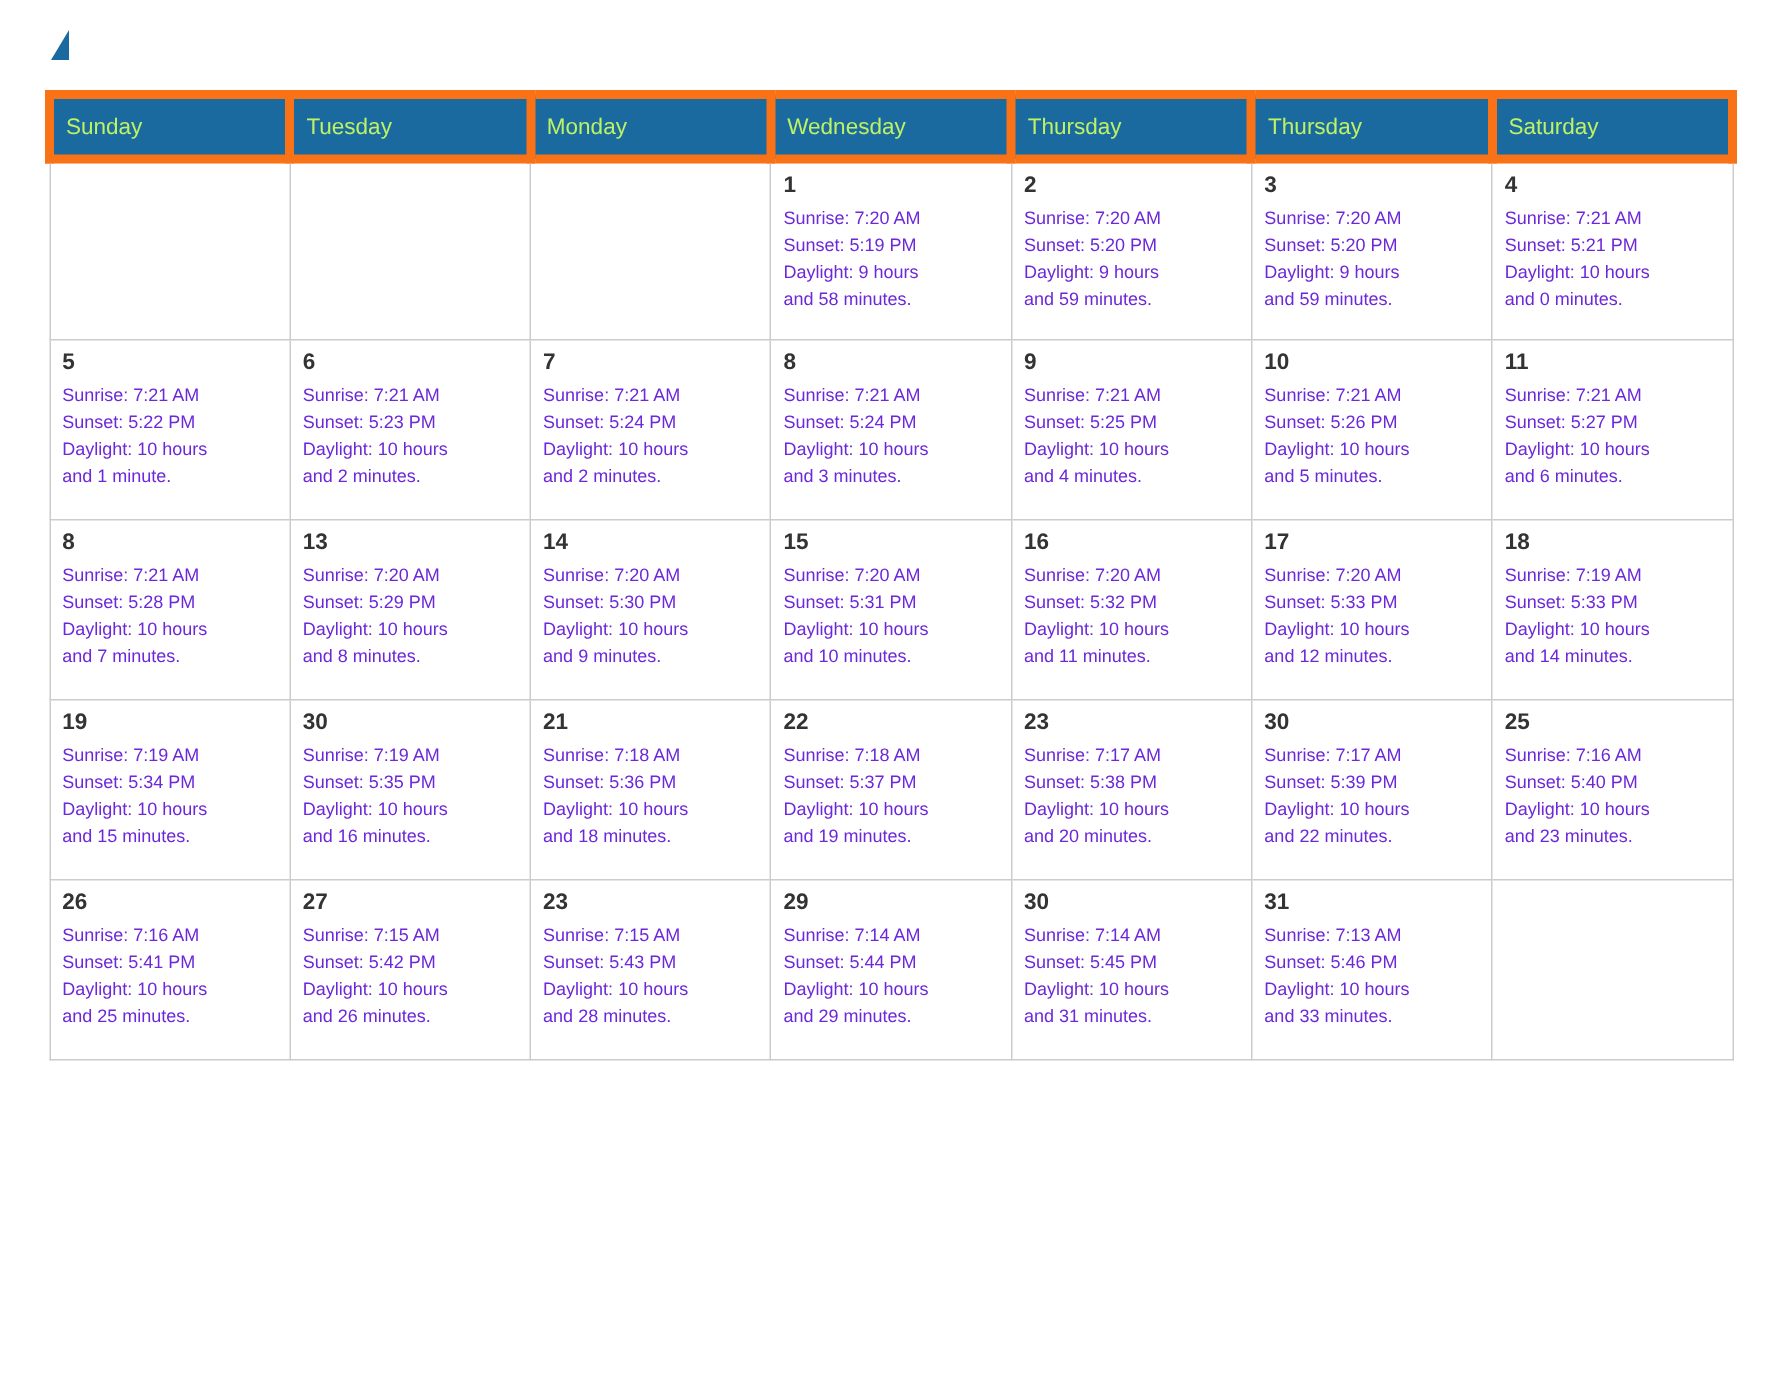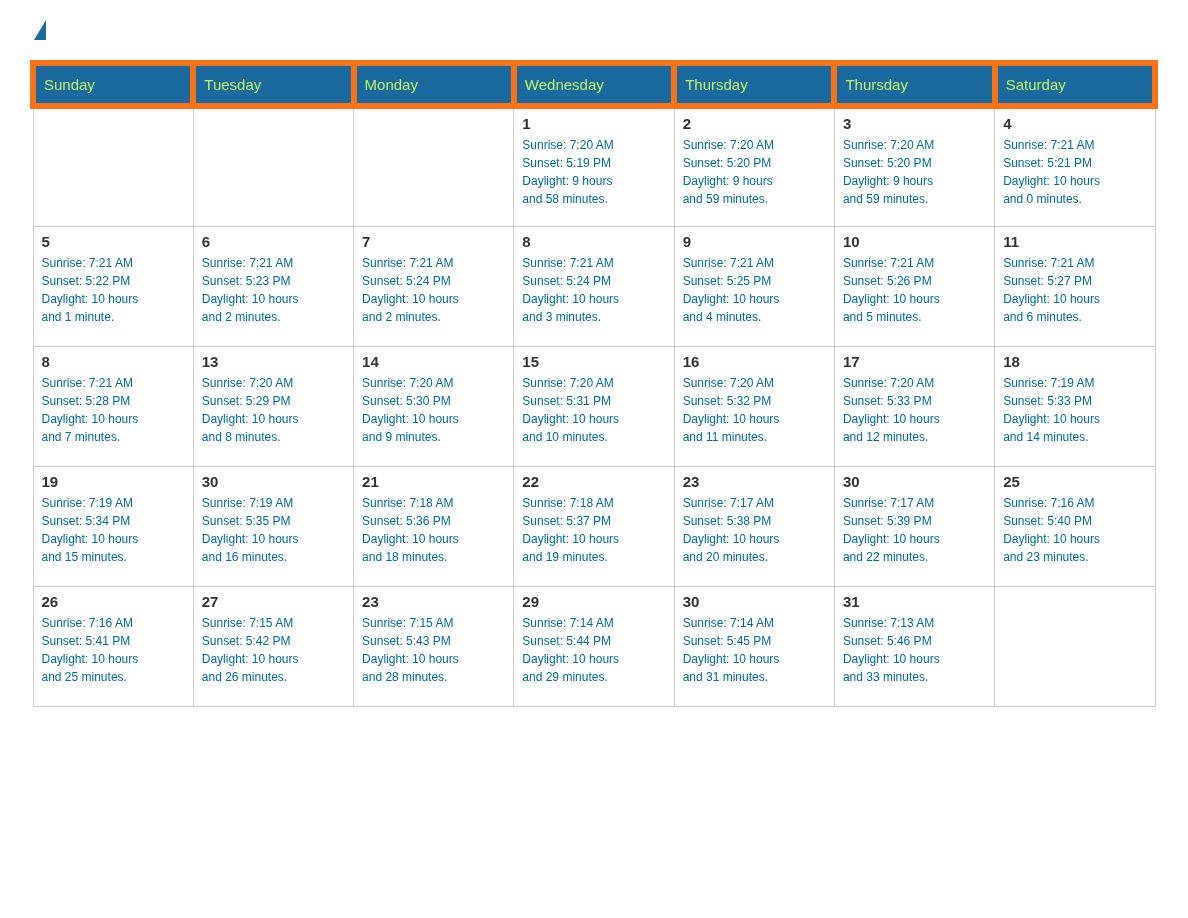--- a/index.html
+++ b/index.html
@@ -79,21 +79,21 @@
       height: 120px;
     }
     .day-number {
       font-size: 15px;
       font-weight: bold;
       margin-bottom: 4px;
     }
     .day-info {
       font-size: 12px;
       line-height: 1.5;
-      color: #0369a1;
+      color: #6d28d9;
     }
     .empty-cell {
       background: #fff;
     }
   </style>
 </head>
 <body>
 
 <div class="header">
   <div class="logo">

